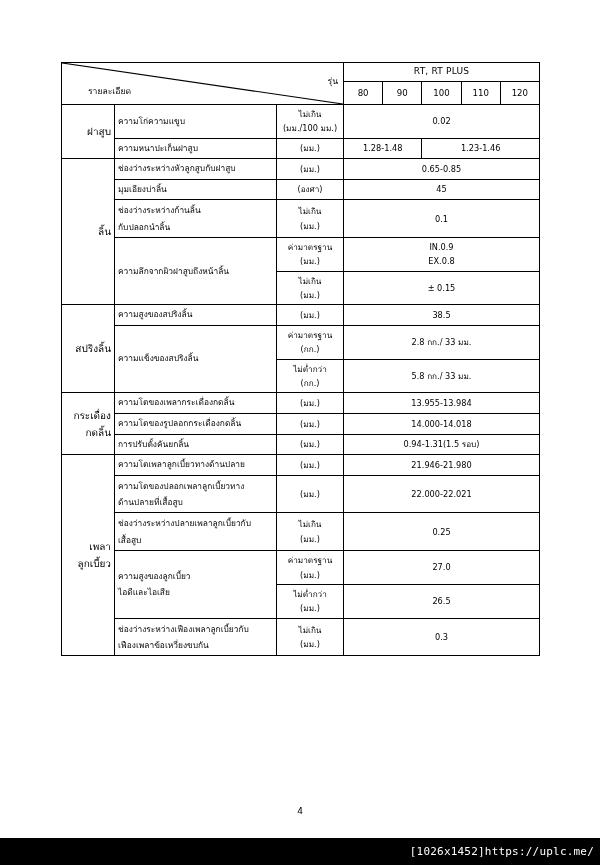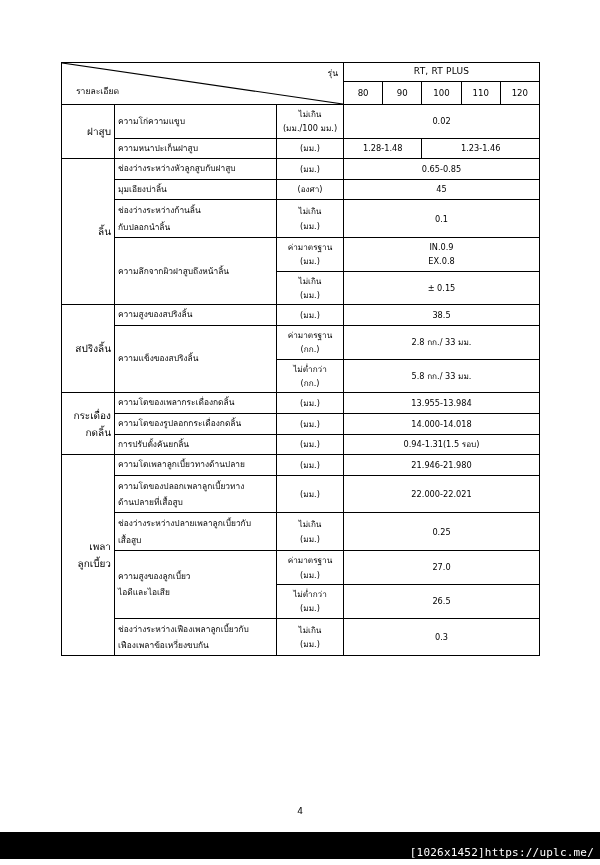--- a/index.html
+++ b/index.html
@@ -76,28 +76,28 @@
     overflow: hidden;
   }
   .hdr-diag svg {
     position: absolute;
     left: 0; top: 0;
     width: 100%; height: 100%;
     display: block;
   }
   .hdr-diag .lbl-detail {
     position: absolute;
-    left: 14px;
+    left: 26px;
     bottom: 7px;
     font-size: 8.6px;
   }
   .hdr-diag .lbl-model {
     position: absolute;
     right: 5px;
-    top: 4px;
+    top: 12px;
     font-size: 8.6px;
   }
   .hdr-family {
     text-align: center;
     font-weight: bold;
     font-size: 9px;
     height: 19px;
     letter-spacing: 0.2px;
   }
   .hdr-num {
@@ -136,26 +136,26 @@
     left: 0;
     top: 806px;
     width: 600px;
     text-align: center;
     font-size: 9px;
   }
 
   .footer-bar {
     position: absolute;
     left: 0;
-    bottom: 6px;
+    bottom: 0;
     width: 600px;
     height: 27px;
     background: #000000;
     display: flex;
-    align-items: flex-end;
+    align-items: center;
     justify-content: flex-end;
   }
   .footer-bar span {
     color: #ffffff;
     font-family: "DejaVu Sans Mono", "Liberation Mono", monospace;
     font-size: 11px;
     letter-spacing: 0.2px;
     padding-right: 6px;
     white-space: nowrap;
   }

